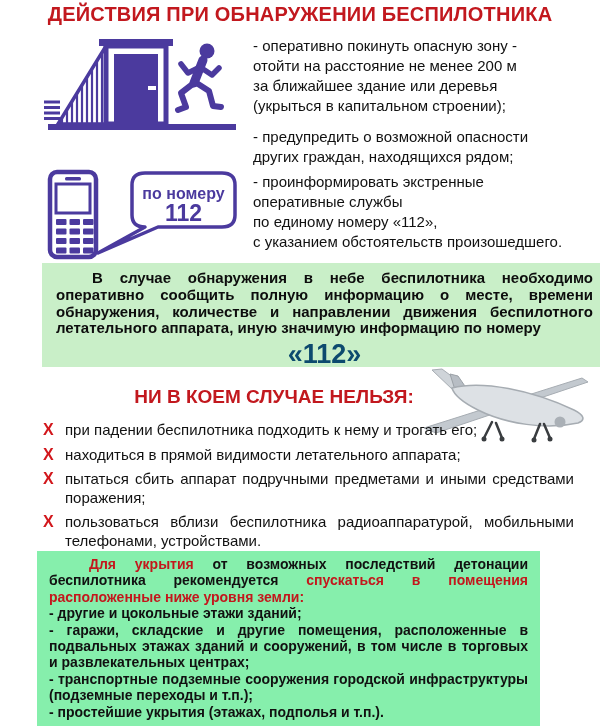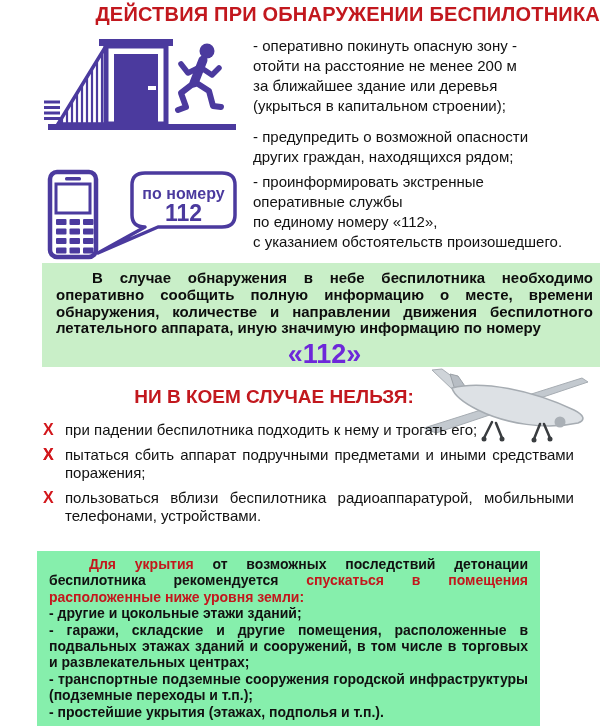--- a/index.html
+++ b/index.html
@@ -2,21 +2,21 @@
 <html><head>
 <meta charset="utf-8">
 <style>
   html,body{margin:0;padding:0;}
   body{
     width:600px;height:726px;position:relative;background:#ffffff;
     font-family:"Liberation Sans","DejaVu Sans",sans-serif;color:#111;
     overflow:hidden;
   }
   .title{
-    position:absolute;top:3px;left:0;width:600px;text-align:right;
+    position:absolute;top:3px;left:0;width:600px;text-align:center;
     font-size:20px;font-weight:bold;color:#c2181e;letter-spacing:.2px;
   }
   
   .shelter-icon{position:absolute;top:36px;left:42px;}
   .col-evac{position:absolute;top:36px;left:253px;width:345px;}
   .col-evac p{margin:0;font-size:15px;line-height:20px;white-space:pre-line;}
   .col-evac p + p{margin-top:11px;}
   
   .phone-icon{position:absolute;top:169px;left:46px;}
   .col-call{position:absolute;top:172px;left:253px;width:345px;}
@@ -24,21 +24,21 @@
   
   .green-box{
     position:absolute;top:263px;left:42px;width:565px;height:104px;
     background:#c9efc8;box-sizing:border-box;padding:7px 14px 0;
   }
   .green-text{
     font-size:15px;font-weight:bold;line-height:16.8px;
     text-align:justify;text-indent:36px;color:#0d0d0d;margin:0;
   }
   .green-num{
-    text-align:center;font-size:27px;font-weight:bold;color:#6d28d9;margin-top:2px;
+    text-align:center;font-size:27px;font-weight:bold;color:#0c4a6e;margin-top:2px;
   }
   
   .proh-heading{
     position:absolute;top:386px;left:0;width:548px;text-align:center;
     font-size:19px;font-weight:bold;color:#c2181e;z-index:2;
   }
   .drone{position:absolute;top:366px;left:422px;z-index:1;}
   .x-list{position:absolute;top:421px;left:42px;width:532px;z-index:2;}
   .x-item{
     position:relative;padding-left:23px;text-align:justify;
@@ -164,20 +164,21 @@
   </svg>
 </div>
 
 <div class="x-list">
   <p class="x-item">
     <span class="x-mark">X</span>
     <span>при падении беспилотника подходить к нему и трогать его;</span>
   </p>
   <p class="x-item">
     <span class="x-mark">X</span>
+    <span>находиться в прямой видимости летательного аппарата;</span>
   </p>
   <p class="x-item">
     <span class="x-mark">X</span>
     <span>пытаться сбить аппарат подручными предметами и иными средствами поражения;</span>
   </p>
   <p class="x-item">
     <span class="x-mark">X</span>
     <span>пользоваться вблизи беспилотника радиоаппаратурой, мобильными телефонами, устройствами.</span>
   </p>
 </div>

